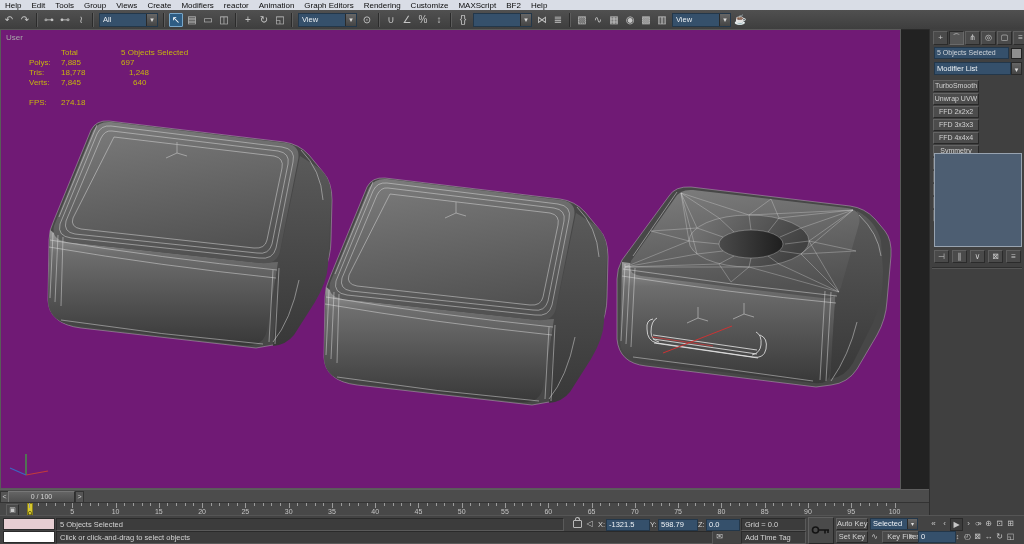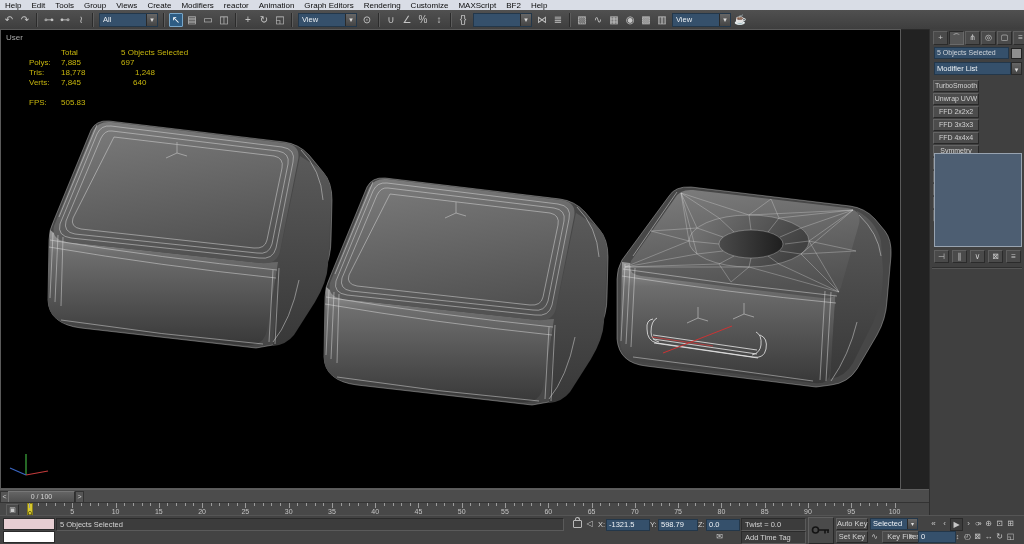--- a/index.html
+++ b/index.html
@@ -15,21 +15,21 @@
            border-bottom:1px solid #2a2a2a;display:flex;align-items:center;font-size:10px;color:#c6c6c6;}
   .tb-group{display:flex;align-items:center;height:100%;padding:0 1px;}
   .tb-sep{width:1px;height:14px;background:#2b2b2b;border-right:1px solid #5c5c5c;margin:0 2px;}
   .tb-icon{width:14px;height:14px;line-height:14px;text-align:center;margin:0 1px;border-radius:1px;}
   .tb-icon.active{background:#2e5d84;border:1px solid #79a7c9;color:#fff;width:12px;height:12px;line-height:12px;}
   .tb-dd{display:flex;align-items:center;margin:0 2px;height:12px;border:1px solid #23374a;background:#35506b;}
   .tb-dd-val{min-width:40px;padding:0 3px;font-size:7.5px;color:#e9eef3;}
   .tb-dd-btn{width:10px;height:12px;background:linear-gradient(#666,#444);color:#ddd;font-size:7px;
              line-height:12px;text-align:center;border-left:1px solid #2a2a2a;}
   
-  #viewport{left:0;top:29px;width:901px;height:460px;background:#000000;border:1px solid #5a5a5a;box-sizing:border-box;}
+  #viewport{left:0;top:29px;width:901px;height:460px;background:#701a75;border:1px solid #5a5a5a;box-sizing:border-box;}
   #vp-label{left:5px;top:3px;font-size:8px;color:#a8a8a8;}
   #vp-stats{left:0;top:0;font-size:8px;color:#c7b60d;}
   #vp-stats .st{position:absolute;white-space:nowrap;}
   
   #cmdpanel{left:929px;top:29px;width:95px;height:486px;background:#404040;border-left:1px solid #2e2e2e;box-sizing:border-box;}
   #panel-tabs{left:3px;top:2px;display:flex;gap:1px;}
   .ptab{width:13px;height:12px;background:#4a4a4a;border:1px solid #5f5f5f;border-bottom-color:#2b2b2b;border-right-color:#2b2b2b;
         color:#c9c9c9;font-size:8px;line-height:12px;text-align:center;}
   .ptab.active{background:#565656;border-color:#2b2b2b #6a6a6a #6a6a6a #2b2b2b;}
   #name-row{left:4px;top:18px;display:flex;align-items:center;gap:2px;}
@@ -279,26 +279,26 @@
   </svg>
   <div class="abs" id="vp-label">User</div>
   <div class="abs" id="vp-stats">
       <div class="st" style="left: 60px; top: 18px;">Total</div>
       <div class="st" style="left: 120px; top: 18px;">5 Objects Selected</div>
       <div class="st" style="left: 28px; top: 28px;">Polys:</div>
       <div class="st" style="left: 60px; top: 28px;">7,885</div>
       <div class="st" style="left: 120px; top: 28px;">697</div>
       <div class="st" style="left: 28px; top: 38px;">Tris:</div>
       <div class="st" style="left: 60px; top: 38px;">18,778</div>
-      <div class="st" style="left: 134px; top: 38px;">1,248</div>
+      <div class="st" style="left: 128px; top: 38px;">1,248</div>
       <div class="st" style="left: 28px; top: 48px;">Verts:</div>
       <div class="st" style="left: 60px; top: 48px;">7,845</div>
       <div class="st" style="left: 120px; top: 48px; margin-left: 12px;">640</div>
       <div class="st" style="left: 28px; top: 68px;">FPS:</div>
-      <div class="st" style="left: 60px; top: 68px;">505.83</div>
+      <div class="st" style="left: 60px; top: 68px;">274.18</div>
     </div>
 </div>
 
 <div class="abs" id="cmdpanel">
   <div class="abs" id="panel-tabs">
       <div class="ptab">+</div>
       <div class="ptab active">⌒</div>
       <div class="ptab">⋔</div>
       <div class="ptab">◎</div>
       <div class="ptab">▢</div>
@@ -466,32 +466,33 @@
     <div class="tick-lbl" style="left: 764.675px;">85</div>
     <div class="tick-lbl" style="left: 807.95px;">90</div>
     <div class="tick-lbl" style="left: 851.225px;">95</div>
     <div class="tick-lbl" style="left: 894.5px;">100</div>
   </div>
 
 <div class="abs" id="statusbar">
   <div class="sb" id="mini-macro"></div>
   <div class="sb" id="mini-listener"></div>
   <div class="sb sb-box" style="left:56px;top:2px;width:503px">5 Objects Selected</div>
+  <div class="sb sb-box" style="left:56px;top:15px;width:652px">Click or click-and-drag to select objects</div>
   <div class="sb sb-ico" style="left:714px;top:15px">✉</div>
 
   <div class="sb" id="lock-ico"></div>
   <div class="sb sb-ico" style="left:584px;top:2px">◁</div>
   <span class="sb" style="left:598px;top:4px">X:</span>
   <div class="sb sb-blue" style="left:606px;top:3px;width:38px">-1321.5</div>
   <span class="sb" style="left:650px;top:4px">Y:</span>
   <div class="sb sb-blue" style="left:658px;top:3px;width:34px">598.79</div>
   <span class="sb" style="left:698px;top:4px">Z:</span>
   <div class="sb sb-blue" style="left:706px;top:3px;width:28px">0.0</div>
 
-  <div class="sb sb-box" style="left:741px;top:2px;width:60px">Twist = 0.0</div>
+  <div class="sb sb-box" style="left:741px;top:2px;width:60px">Grid = 0.0</div>
   <div class="sb sb-box" style="left:741px;top:15px;width:60px">Add Time Tag</div>
 
   <div class="sb sb-raised" style="left:808px;top:1px;width:24px;height:25px">
     <svg width="20" height="12" viewBox="0 0 20 12" style="margin-top:6px">
       <circle cx="4.5" cy="6" r="3" fill="none" stroke="#141414" stroke-width="1.6"></circle>
       <path d="M 7.5 6 L 18 6 M 14 6 L 14 9.5 M 17 6 L 17 9" stroke="#141414" stroke-width="1.6" fill="none"></path>
     </svg>
   </div>
 
   <div class="sb sb-raised" style="left:836px;top:2px;width:30px">Auto Key</div>

